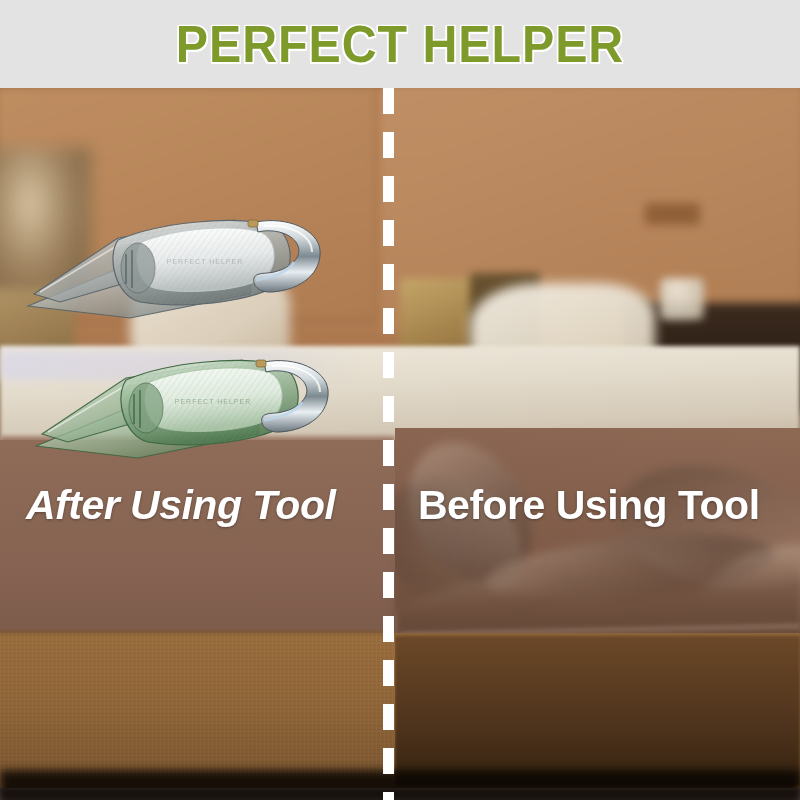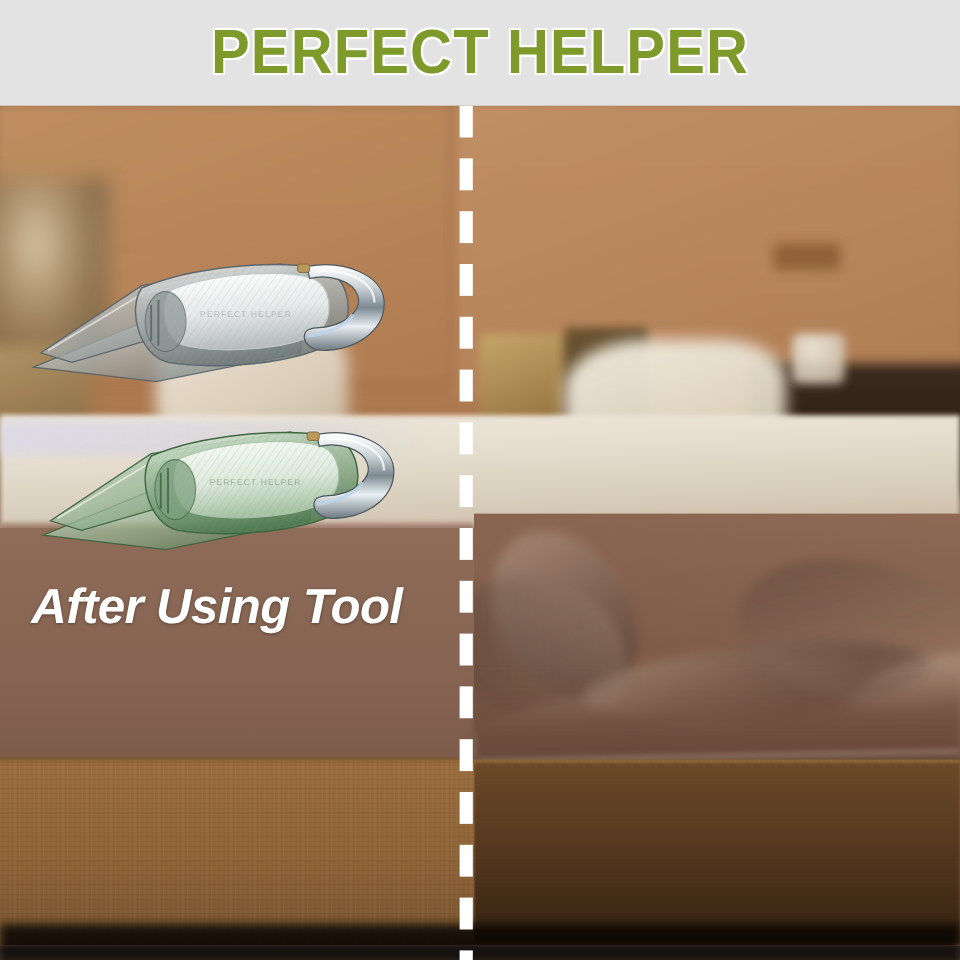--- a/index.html
+++ b/index.html
@@ -466,14 +466,15 @@
         <path d="M236,82 C252,80 268,74 274,64" fill="none" stroke="#bcd4e8" stroke-width="3" opacity=".8"></path>
         <rect x="228" y="22" width="10" height="7" rx="2" fill="#b99a5c" stroke="#7d6433" stroke-width="0.7"></rect>
       </svg>
     </div>
 
   </div>
 
   <div class="divider"></div>
 
   <div class="label label-left">After Using Tool</div>
+  <div class="label label-right">Before Using Tool</div>
 
 </div>
 
 </body></html>

